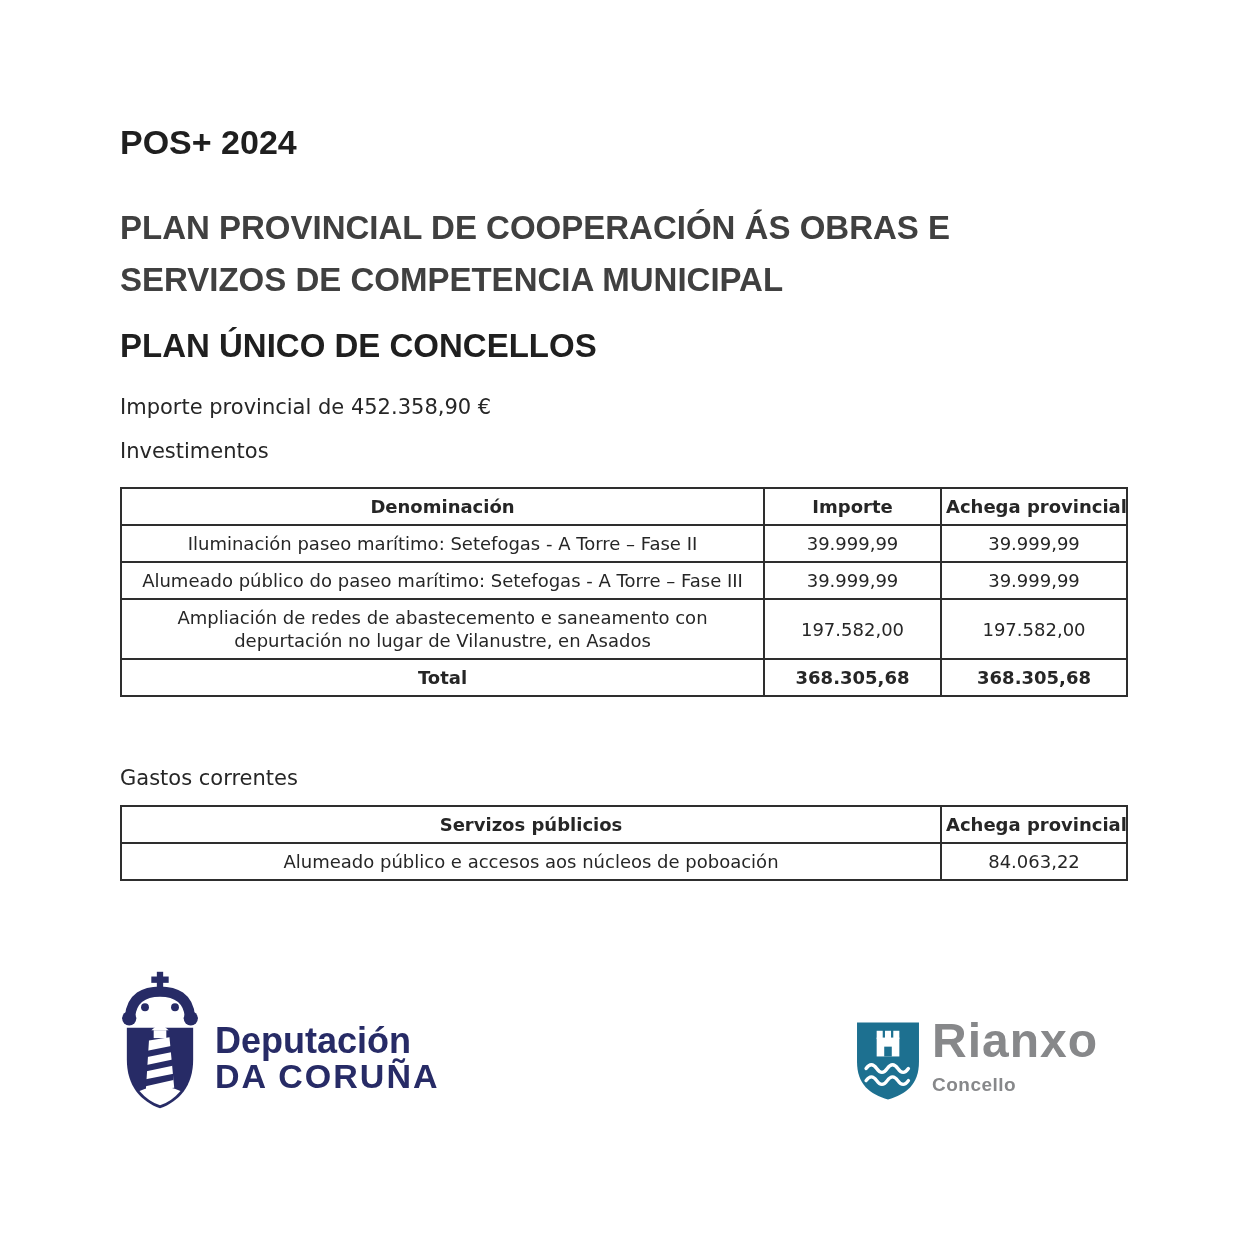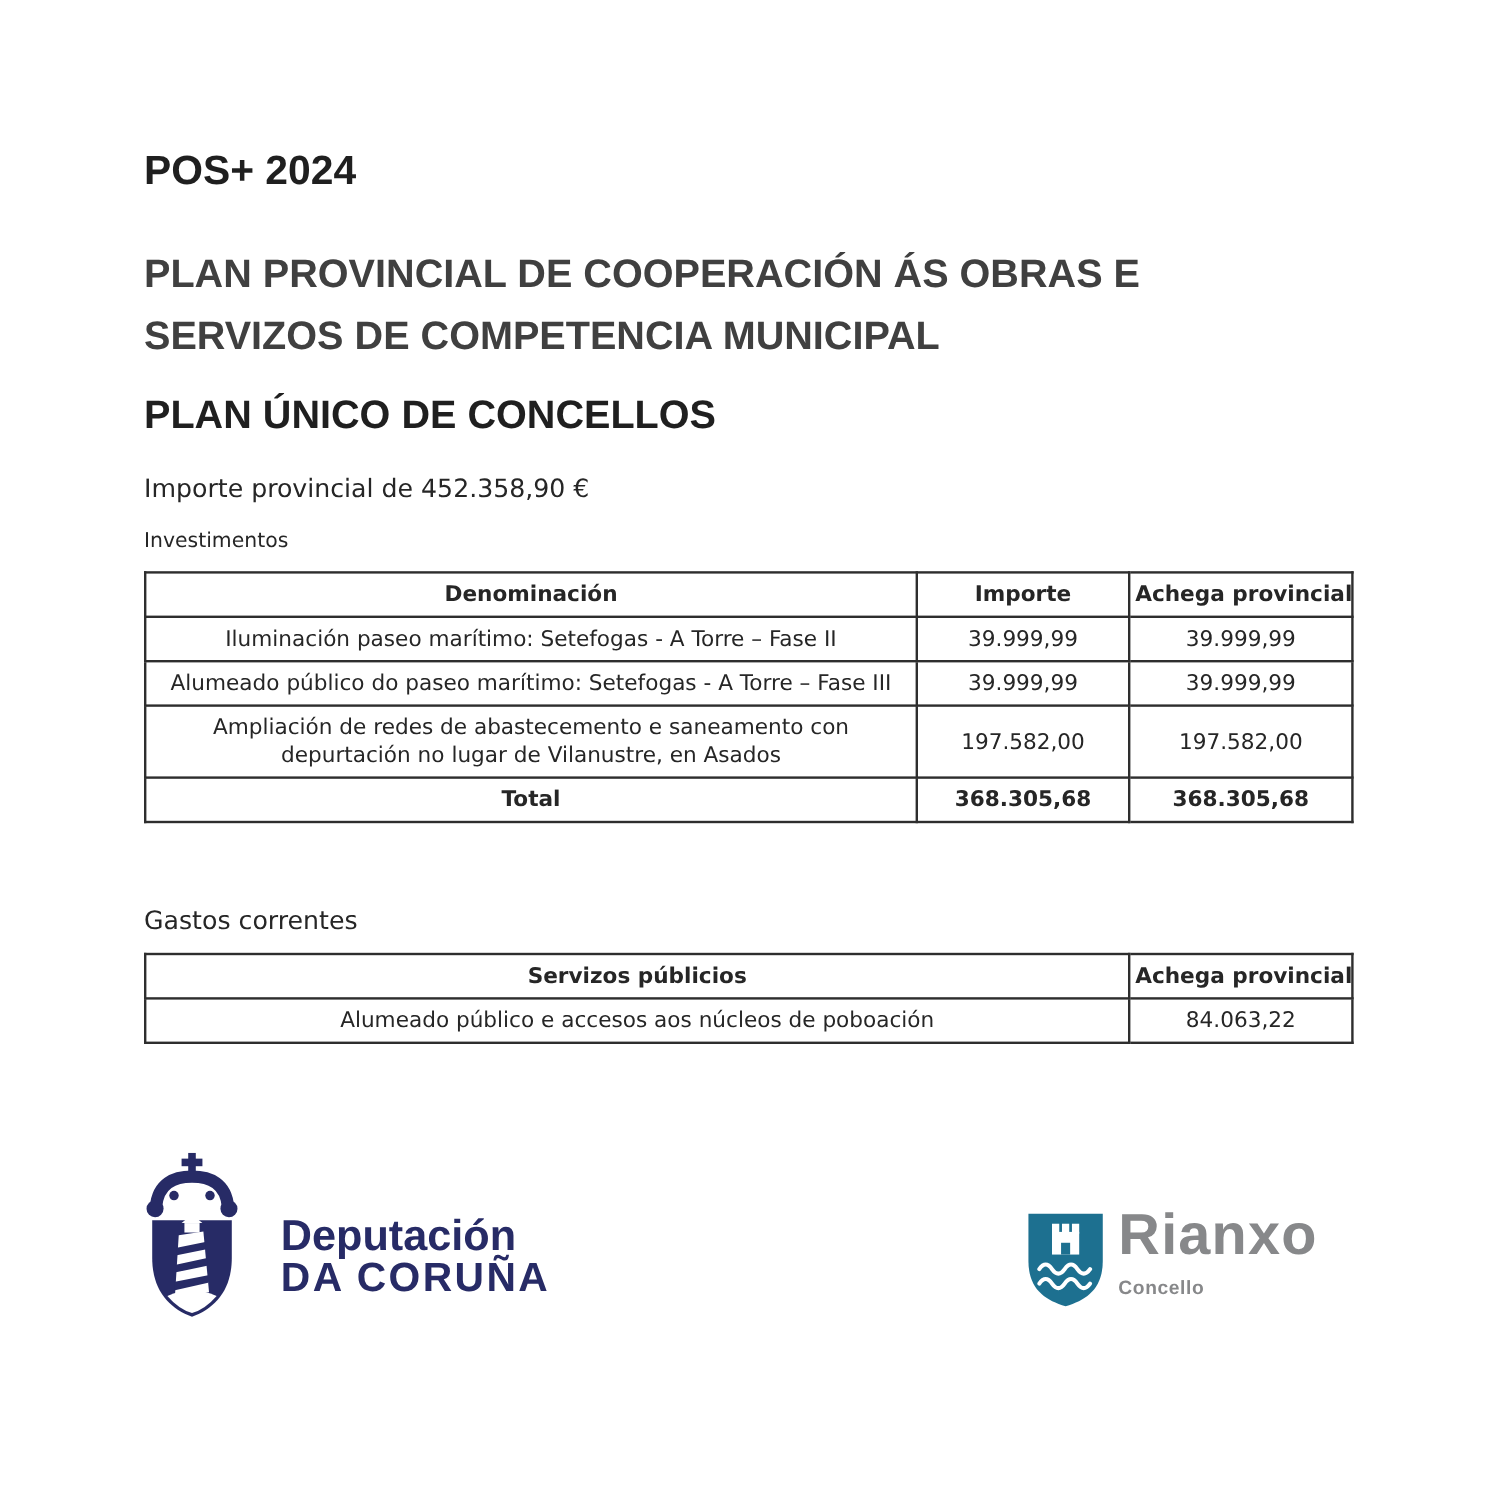--- a/index.html
+++ b/index.html
@@ -27,21 +27,21 @@
     font-weight:bold;color:#404040;
     margin:0 0 22px 0;max-width:920px;
   }
   h2.doc-subheading{
     font-family:"Liberation Sans",sans-serif;
     font-size:33px;line-height:36px;
     font-weight:bold;color:#1f1f1f;
     margin:0 0 30px 0;
   }
   p.achega-line{font-size:21px;line-height:26px;margin:0 0 18px 0;}
-  p.section-label{font-size:17px;line-height:26px;margin:0 0 12px 0;}
+  p.section-label{font-size:21px;line-height:26px;margin:0 0 23px 0;}
   p.section-label-2{font-size:21px;line-height:26px;margin:68px 0 14px 0;}
 
   table.data-table{
     border-collapse:collapse;
     width:1006px;
     table-layout:fixed;
     font-size:18px;
     color:#262626;
   }
   table.data-table th, table.data-table td{
@@ -57,21 +57,21 @@
     padding:6px 4px;
   }
   tr.total-row td{font-weight:bold;}
 
   .footer{
     margin-top:90px;
     width:1006px;
     display:flex;
     align-items:flex-start;
   }
-  .deputacion{display:flex;align-items:flex-start;gap:34px;}
+  .deputacion{display:flex;align-items:flex-start;gap:15px;}
   .dep-text{margin-top:52px;color:#272b66;}
   .dep-name{
     font-family:"Liberation Sans",sans-serif;
     font-size:36px;font-weight:bold;line-height:36px;letter-spacing:0px;
   }
   .dep-subname{
     font-family:"Liberation Sans",sans-serif;
     font-size:34px;font-weight:bold;line-height:34px;letter-spacing:2px;
   }
   .rianxo{
@@ -79,21 +79,21 @@
     display:flex;align-items:flex-start;gap:10px;
   }
   .rianxo-text{margin-top:-4px;}
   .rianxo-name{
     font-family:"Liberation Sans",sans-serif;
     font-size:48px;font-weight:bold;line-height:60px;
     color:#87888a;letter-spacing:1px;
   }
   .rianxo-subname{
     font-family:"Liberation Sans",sans-serif;
-    font-size:16px;font-weight:bold;line-height:20px;
+    font-size:19px;font-weight:bold;line-height:20px;
     color:#87888a;margin-top:4px;letter-spacing:0.5px;
   }
 </style>
 </head>
 <body>
 
 <div class="page">
 
   <h1 class="doc-title">POS+ 2024</h1>
 

